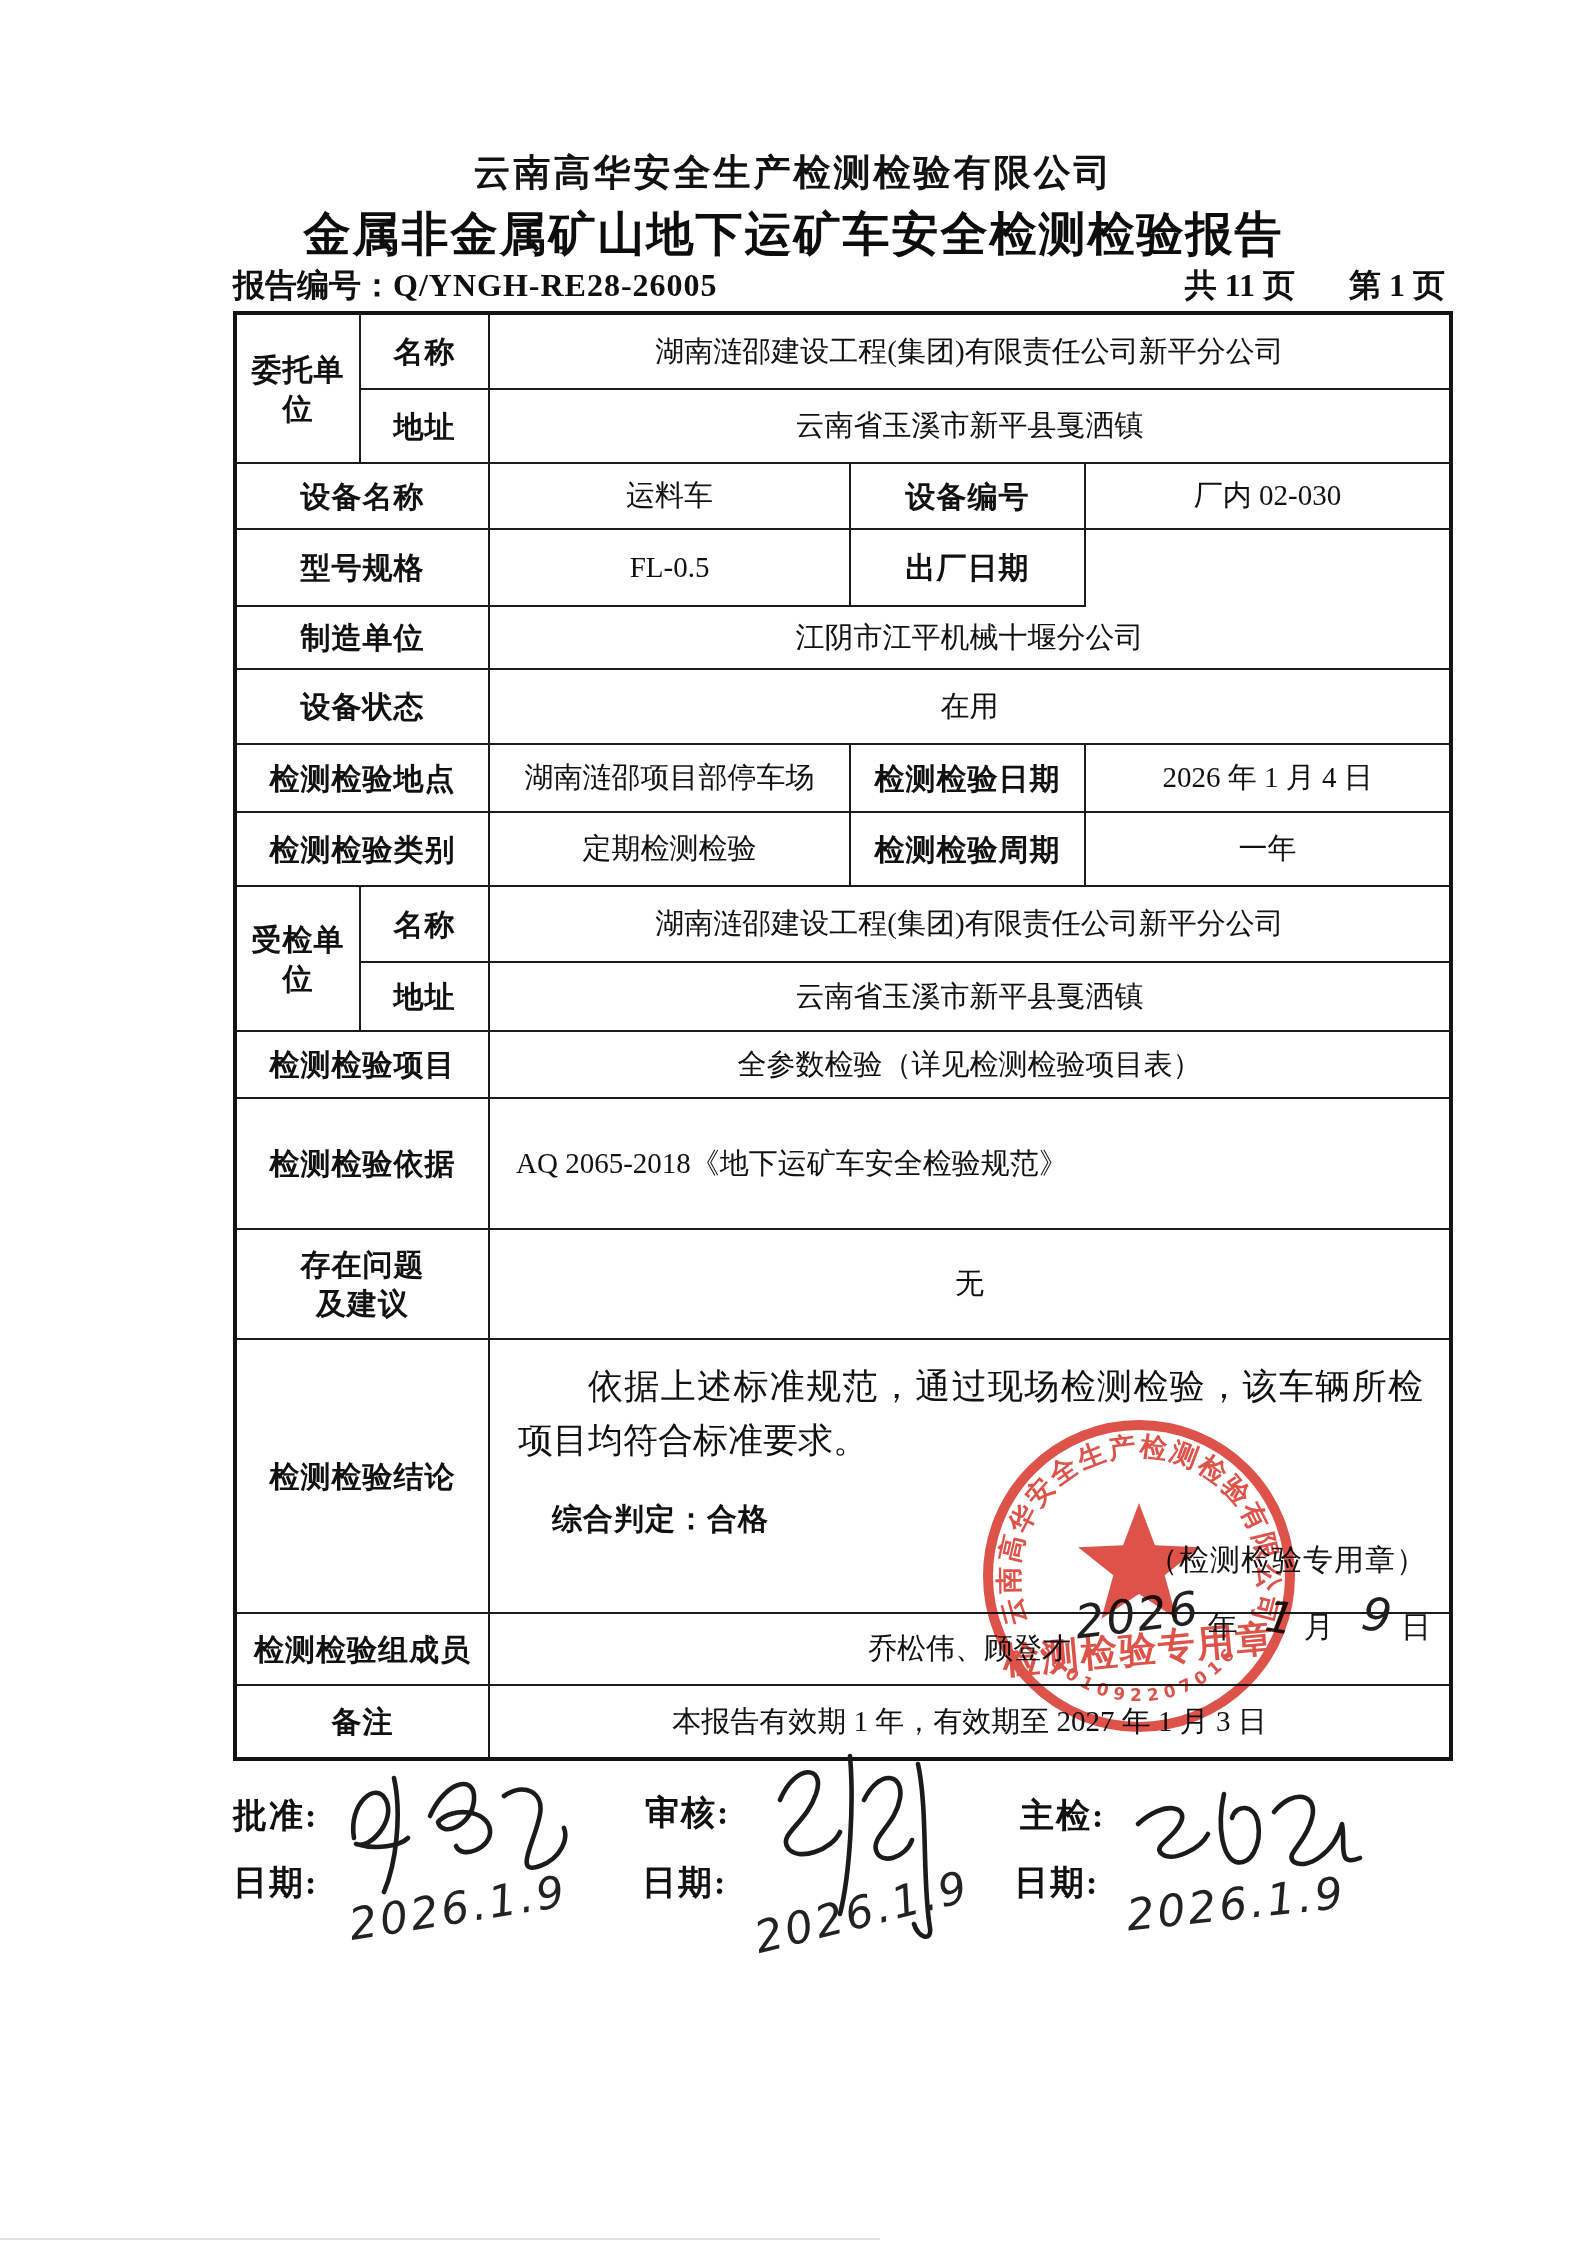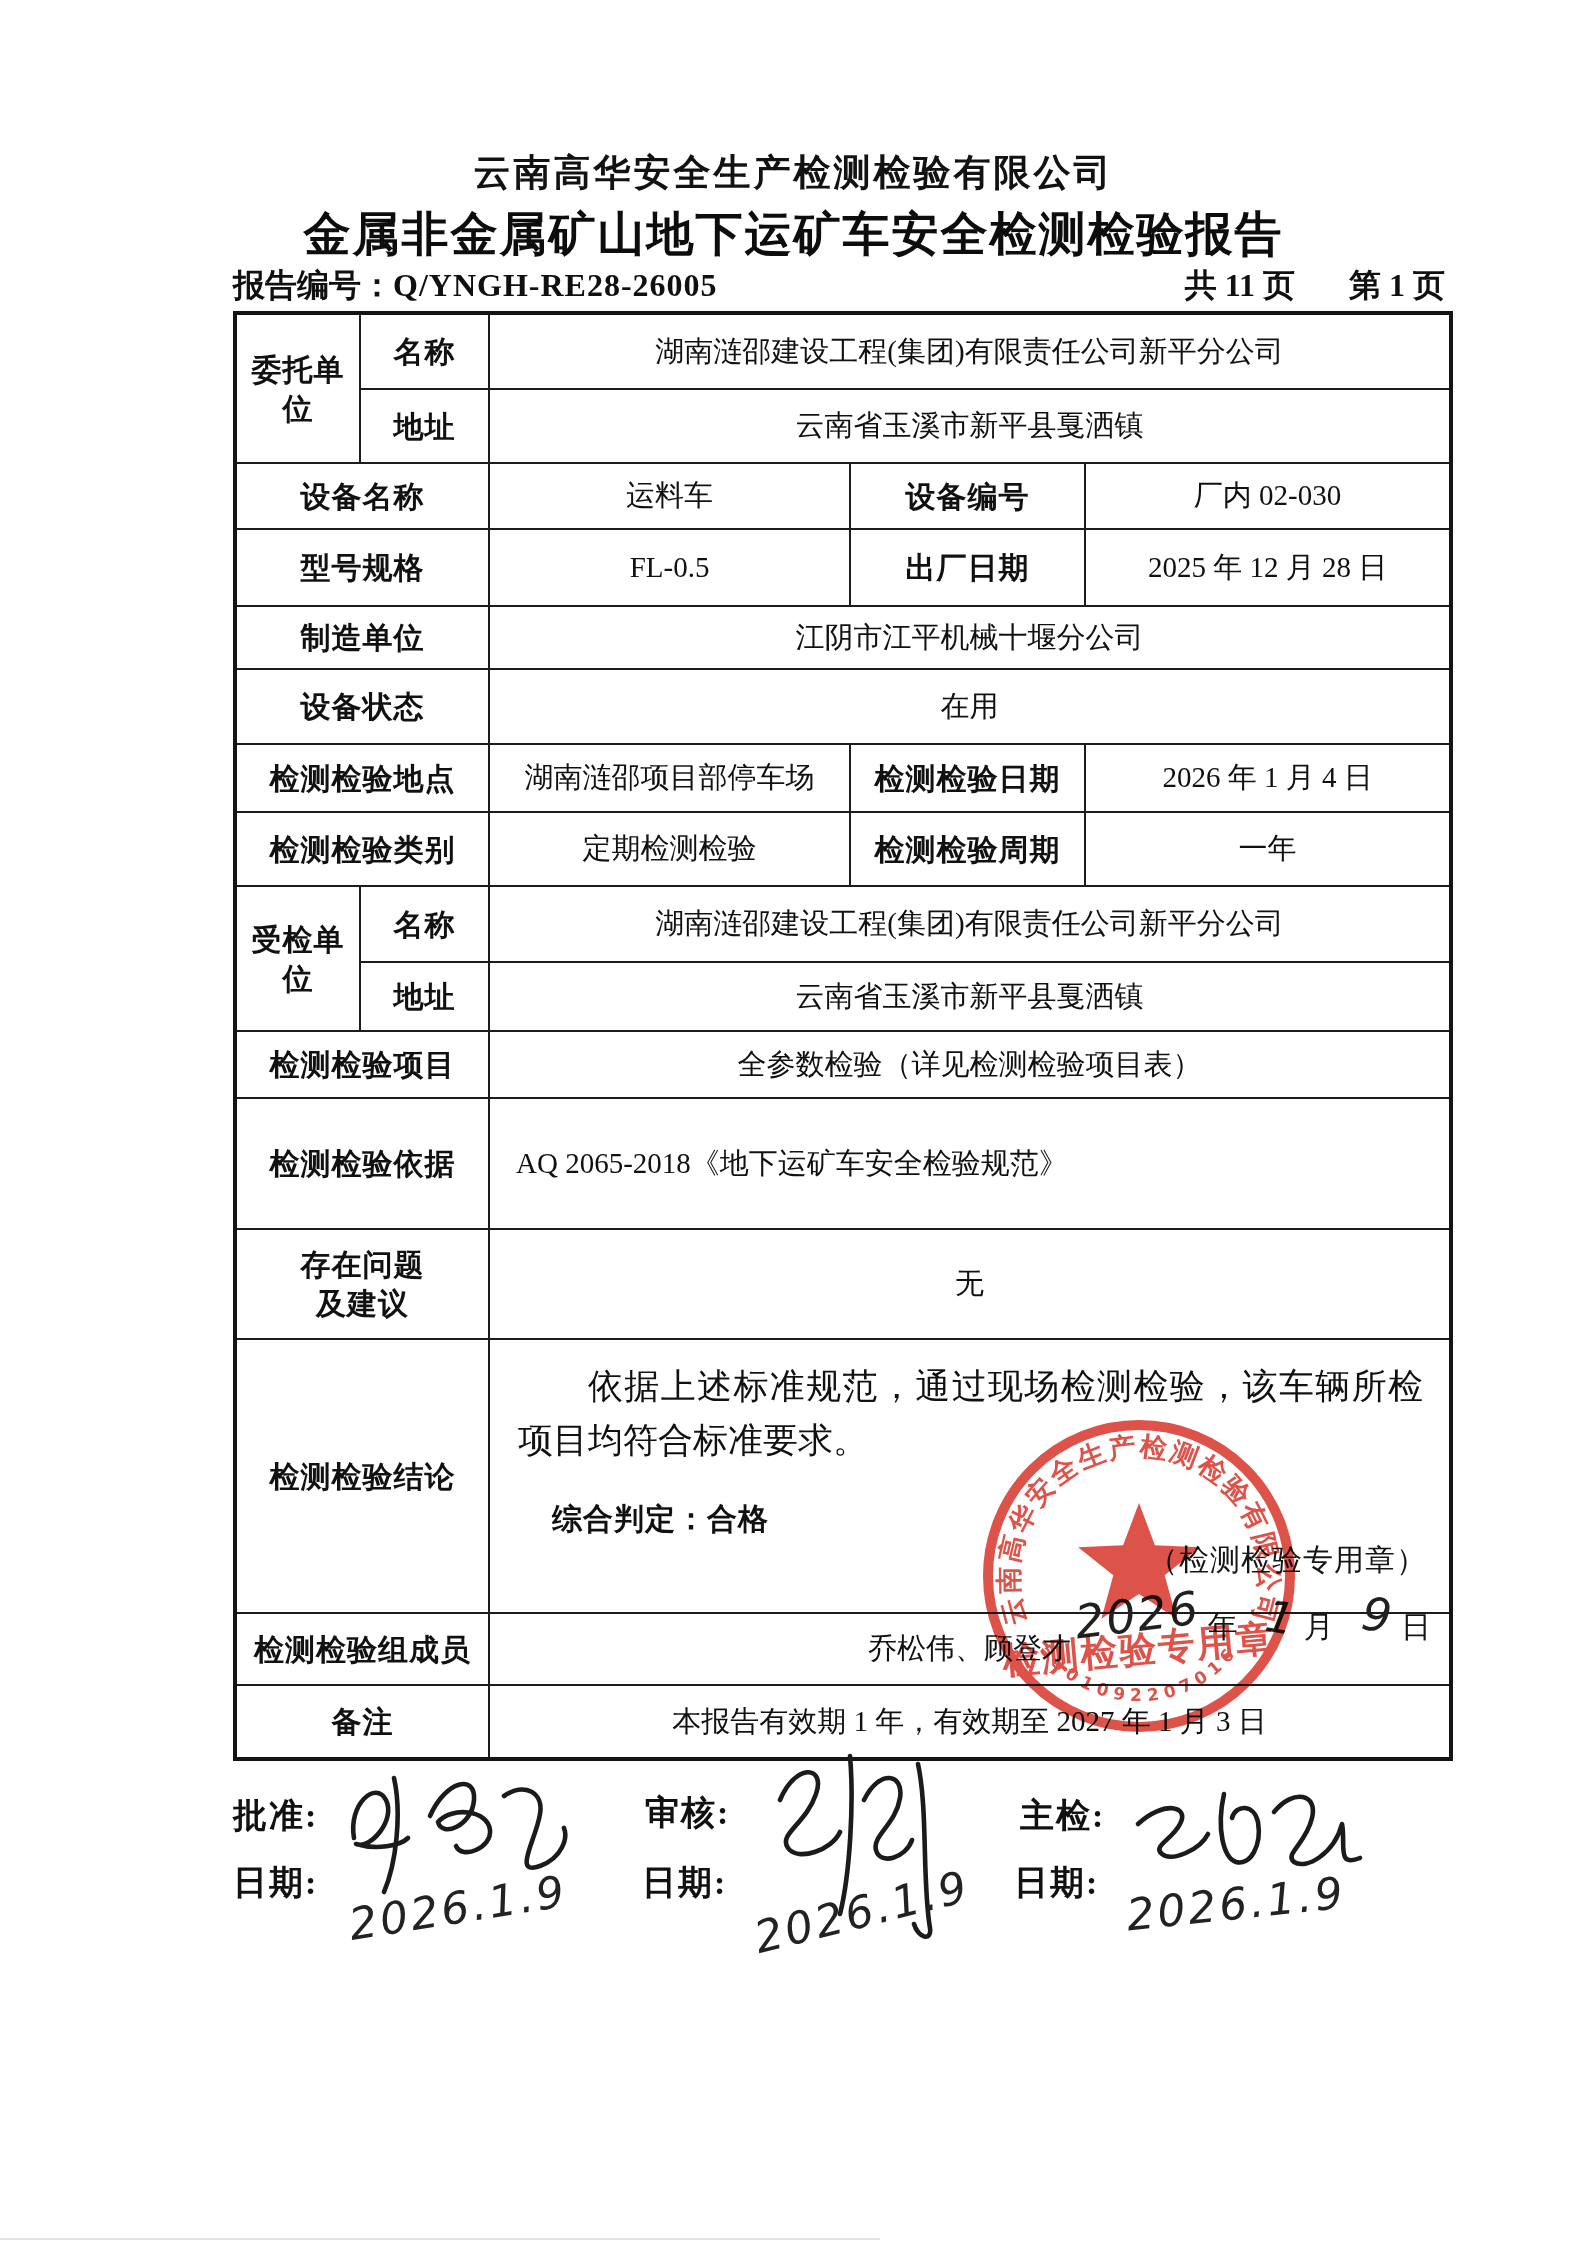--- a/index.html
+++ b/index.html
@@ -120,21 +120,20 @@
     <div class="c val nr" style="grid-row:2/3;grid-column:3/6;">云南省玉溪市新平县戛洒镇</div>
 
     <div class="c lbl" style="grid-row:3/4;grid-column:1/3;">设备名称</div>
     <div class="c val" style="grid-row:3/4;grid-column:3/4;">运料车</div>
     <div class="c lbl" style="grid-row:3/4;grid-column:4/5;">设备编号</div>
     <div class="c val nr" style="grid-row:3/4;grid-column:5/6;">厂内 02-030</div>
 
     <div class="c lbl" style="grid-row:4/5;grid-column:1/3;">型号规格</div>
     <div class="c val" style="grid-row:4/5;grid-column:3/4;">FL-0.5</div>
     <div class="c lbl" style="grid-row:4/5;grid-column:4/5;">出厂日期</div>
-    <div class="c val nr" style="grid-row:4/5;grid-column:5/6;">2025 年 12 月 28 日</div>
 
     <div class="c lbl" style="grid-row:5/6;grid-column:1/3;">制造单位</div>
     <div class="c val nr" style="grid-row:5/6;grid-column:3/6;">江阴市江平机械十堰分公司</div>
 
     <div class="c lbl" style="grid-row:6/7;grid-column:1/3;">设备状态</div>
     <div class="c val nr" style="grid-row:6/7;grid-column:3/6;">在用</div>
 
     <div class="c lbl" style="grid-row:7/8;grid-column:1/3;">检测检验地点</div>
     <div class="c val" style="grid-row:7/8;grid-column:3/4;">湖南涟邵项目部停车场</div>
     <div class="c lbl" style="grid-row:7/8;grid-column:4/5;">检测检验日期</div>

